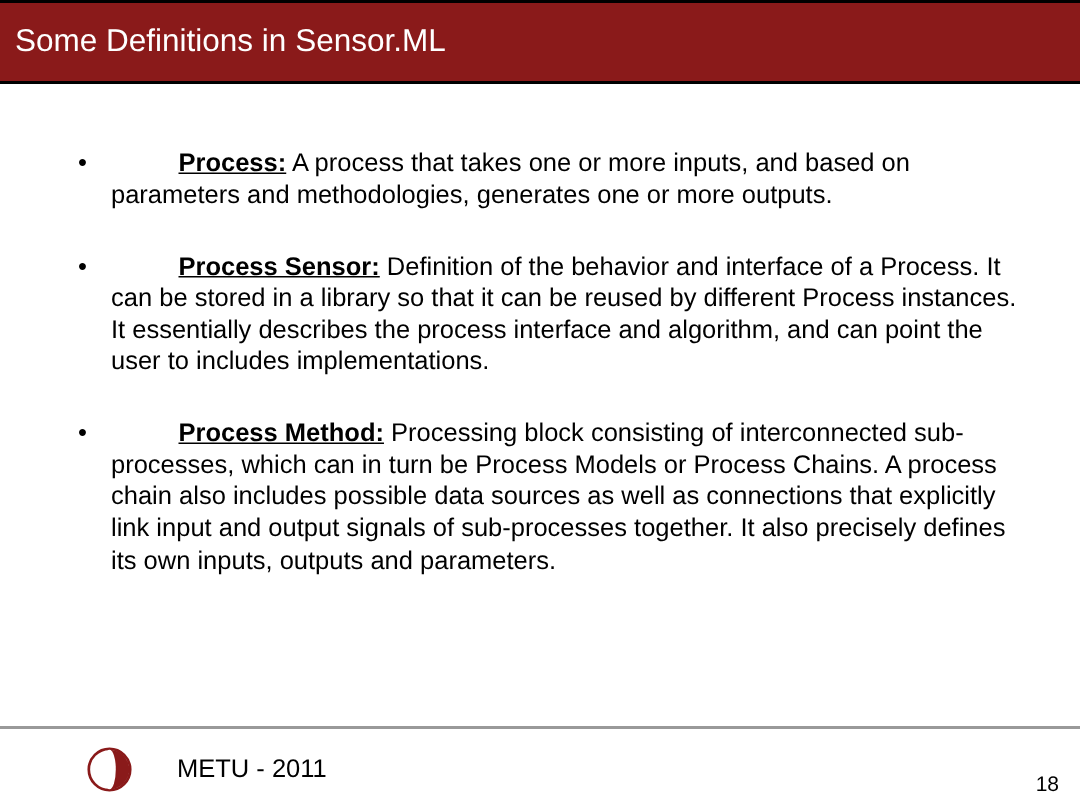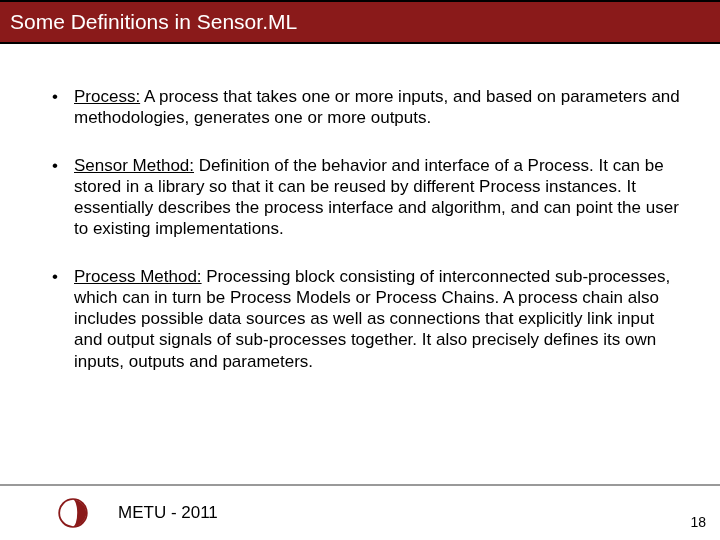--- a/index.html
+++ b/index.html
@@ -2,21 +2,21 @@
 <html><head>
 <meta charset="utf-8">
 <style>
   * { margin: 0; padding: 0; box-sizing: border-box; }
   html, body { width: 720px; height: 540px; font-family: Arial, Helvetica, sans-serif; background: #fff; }
   .slide { width: 720px; height: 540px; position: relative; display: flex; flex-direction: column; }
   .title-bar {
     background: #8a1a1a;
     border-top: 2px solid #000;
     border-bottom: 2px solid #000;
-    height: 44px;
+    height: 56px;
     display: flex;
     align-items: center;
     padding-left: 10px;
   }
   .title-bar span {
     color: #fff;
     font-size: 21px;
     font-weight: 400;
   }
   .content {
@@ -33,21 +33,21 @@
     color: #000;
   }
   ul.bullets > li::before {
     content: "•";
     position: absolute;
     left: 8px;
     top: 0;
     font-size: 17px;
     color: #000;
   }
-  .term { font-weight: 400; text-decoration: underline; }
+  .term { font-weight: 700; text-decoration: underline; margin-left: 45px; }
   .footer {
     height: 56px;
     border-top: 2px solid #999;
     position: relative;
     display: flex;
     align-items: center;
     padding-left: 78px;
     text-align: center;
   }
   .logo {
@@ -78,21 +78,21 @@
   <div class="title-bar">
     <span>Some Definitions in Sensor.ML</span>
   </div>
 
   <div class="content">
     <ul class="bullets">
       <li>
         <span class="term">Process:</span><span> A process that takes one or more inputs, and based on parameters and methodologies, generates one or more outputs.</span>
       </li>
       <li>
-        <span class="term">Sensor Method:</span><span> Definition of the behavior and interface of a Process. It can be stored in a library so that it can be reused by different Process instances. It essentially describes the process interface and algorithm, and can point the user to existing implementations.</span>
+        <span class="term">Process Sensor:</span><span> Definition of the behavior and interface of a Process. It can be stored in a library so that it can be reused by different Process instances. It essentially describes the process interface and algorithm, and can point the user to includes implementations.</span>
       </li>
       <li>
         <span class="term">Process Method:</span><span> Processing block consisting of interconnected sub-processes, which can in turn be Process Models or Process Chains. A process chain also includes possible data sources as well as connections that explicitly link input and output signals of sub-processes together. It also precisely defines its own inputs, outputs and parameters.</span>
       </li>
     </ul>
   </div>
 
   <div class="footer">
     <svg class="logo" viewBox="0 0 100 100">
       <circle cx="50" cy="50" r="46" fill="none" stroke="#8a1a1a" stroke-width="6"></circle>

